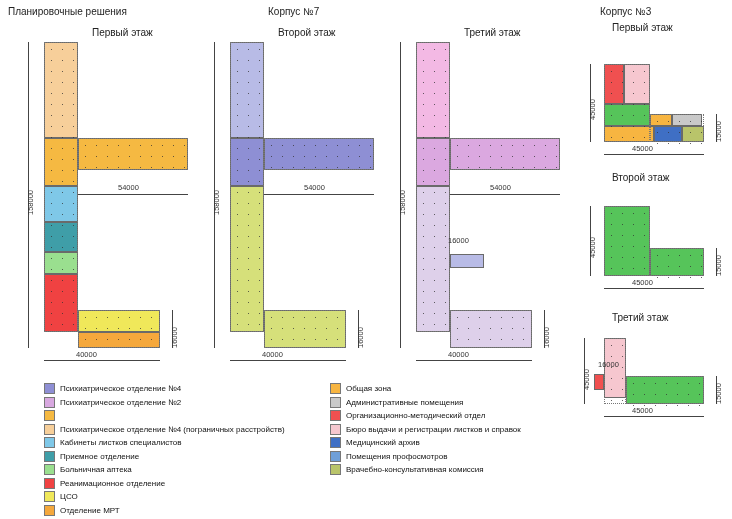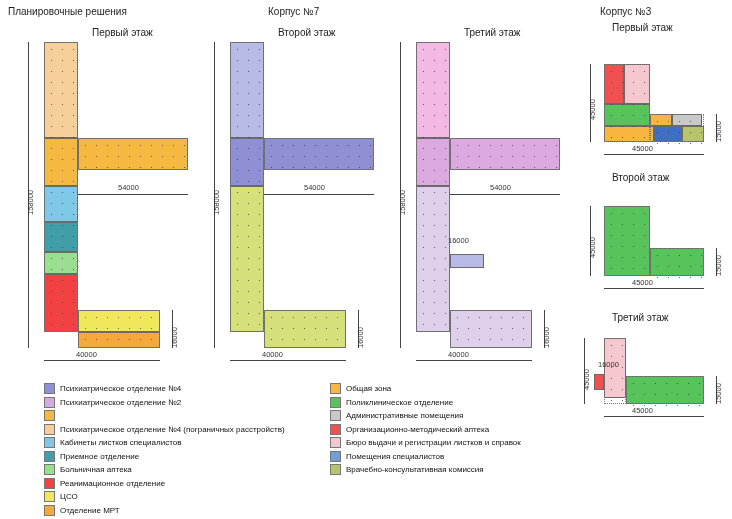--- a/index.html
+++ b/index.html
@@ -719,36 +719,36 @@
     <span class="lgtxt">Отделение МРТ</span>
   </div>
 </div>
 
 <div class="abs" style="left:330px;top:383px;">
   <div class="legend-item">
     <span class="sw" style="background:#f7b541;"></span>
     <span class="lgtxt">Общая зона</span>
   </div>
   <div class="legend-item">
-    <span class="sw" style="background:#56c45a;"></span>
-    <span class="lgtxt">Поликлиническое отделение</span>
-  </div>
-  <div class="legend-item">
     <span class="sw" style="background:#c9c9c9;"></span>
     <span class="lgtxt">Административные помещения</span>
   </div>
   <div class="legend-item">
     <span class="sw" style="background:#f05050;"></span>
-    <span class="lgtxt">Организационно-методический аптека</span>
+    <span class="lgtxt">Организационно-методический отдел</span>
   </div>
   <div class="legend-item">
     <span class="sw" style="background:#f6c7cf;"></span>
     <span class="lgtxt">Бюро выдачи и регистрации листков и справок</span>
   </div>
   <div class="legend-item">
+    <span class="sw" style="background:#3f6fc4;"></span>
+    <span class="lgtxt">Медицинский архив</span>
+  </div>
+  <div class="legend-item">
     <span class="sw" style="background:#6f9fd8;"></span>
-    <span class="lgtxt">Помещения специалистов</span>
+    <span class="lgtxt">Помещения профосмотров</span>
   </div>
   <div class="legend-item">
     <span class="sw" style="background:#b9c46a;"></span>
     <span class="lgtxt">Врачебно-консультативная комиссия</span>
   </div>
 </div>
 
 </body></html>

